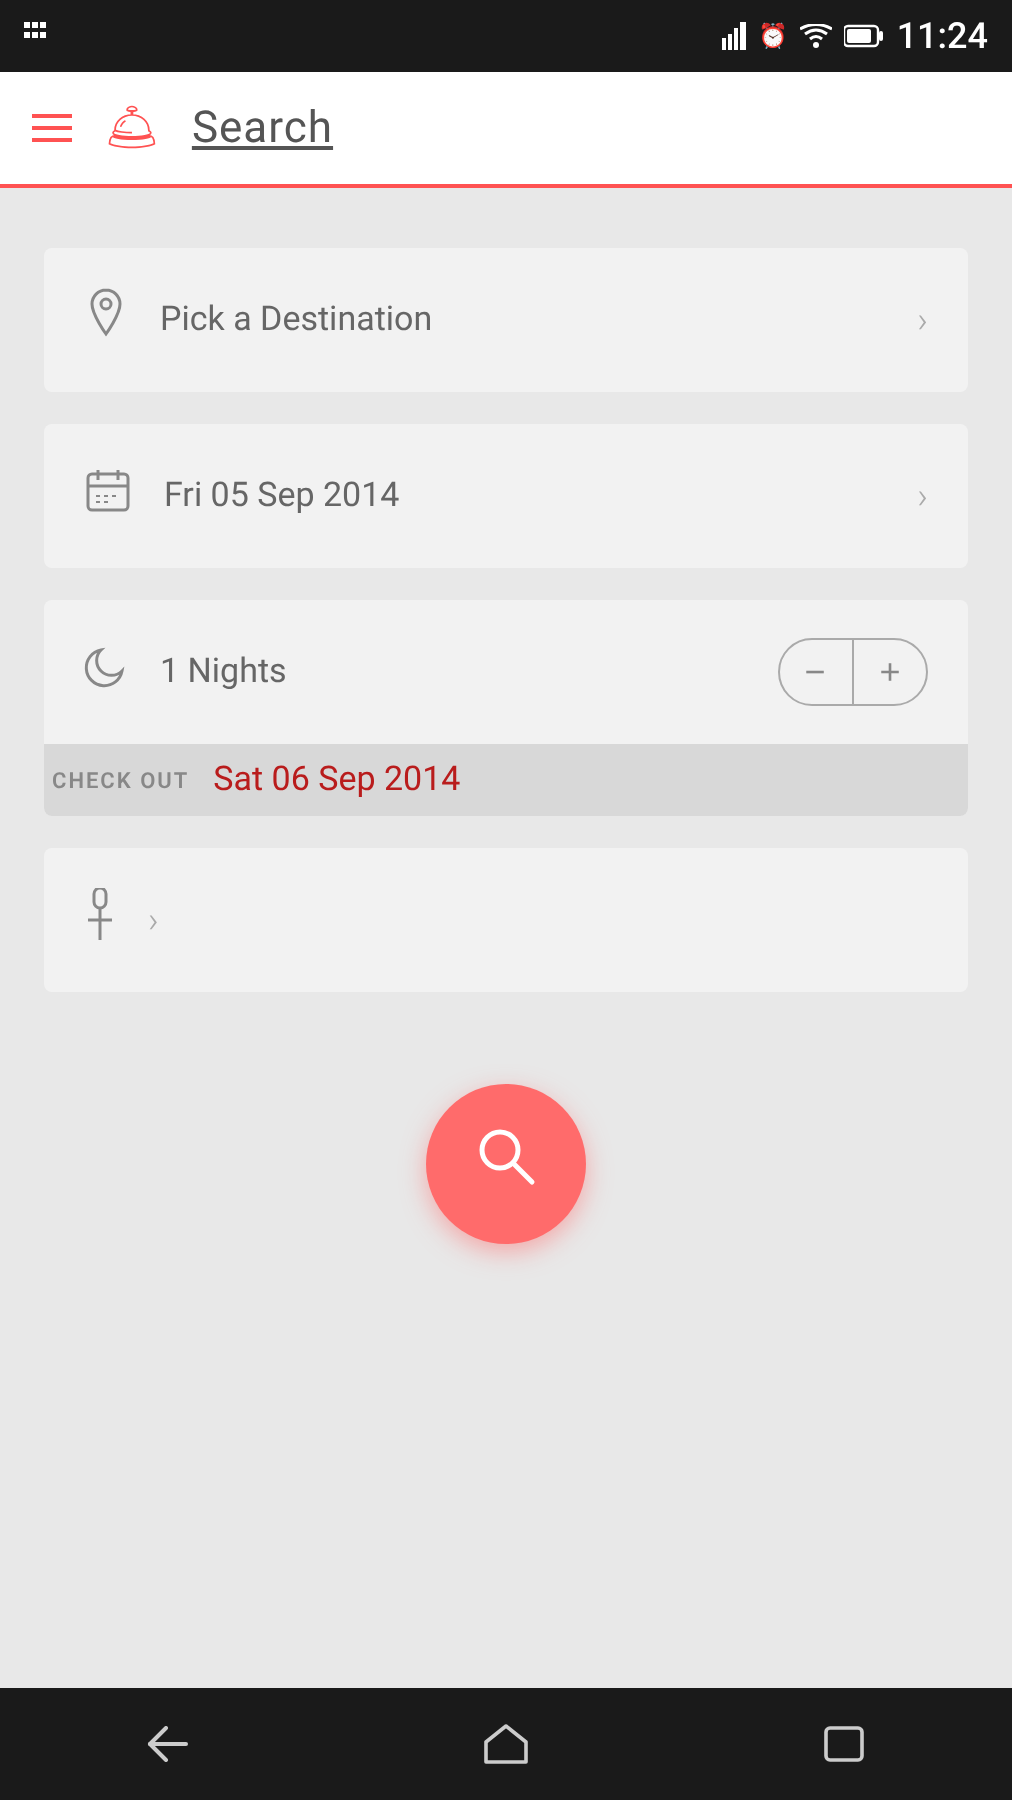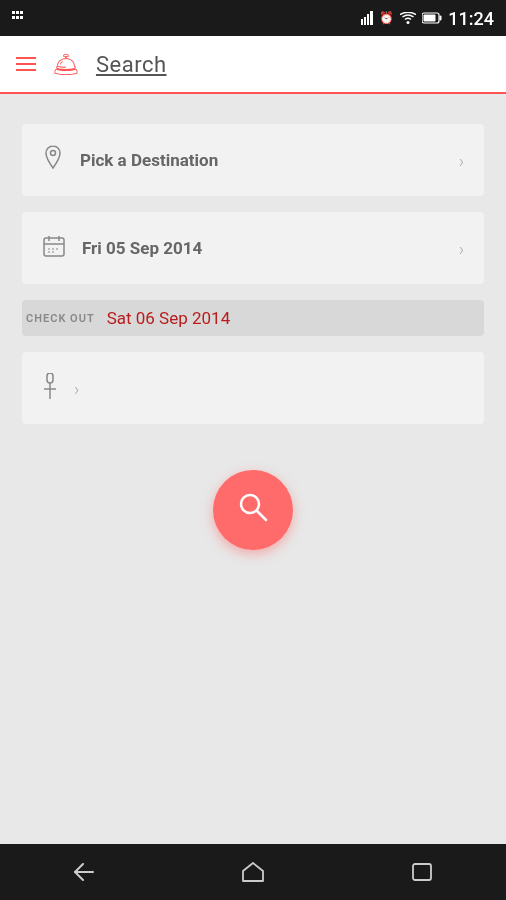--- a/index.html
+++ b/index.html
@@ -101,21 +101,21 @@
     .card-icon {
       color: #888;
       font-size: 22px;
       margin-right: 16px;
       flex-shrink: 0;
     }
     .card-text {
       flex: 1;
       font-size: 17px;
       color: #666;
-      font-weight: 700;
+      font-weight: 400;
     }
     .card-chevron {
       color: #aaa;
       font-size: 18px;
       font-weight: 300;
     }
 
     
     .nights-card-wrapper {
       background: #f2f2f2;
@@ -290,20 +290,33 @@
         <line x1="17" y1="2" x2="17" y2="7" stroke="#888" stroke-width="1.5"></line>
         <line x1="6" y1="15" x2="18" y2="15" stroke="#888" stroke-width="1" stroke-dasharray="2 2"></line>
         <line x1="6" y1="18" x2="14" y2="18" stroke="#888" stroke-width="1" stroke-dasharray="2 2"></line>
       </svg>
     </span>
     <span class="card-text">Fri 05 Sep 2014</span>
     <span class="card-chevron">›</span>
   </div>
 
   <div class="nights-card-wrapper">
+    <div class="nights-card">
+      <span class="card-icon">
+        <svg width="22" height="22" viewBox="0 0 22 22" fill="none">
+          <path d="M19 13.5A9 9 0 1 1 8.5 3 7 7 0 0 0 19 13.5z" stroke="#888" stroke-width="1.5" fill="none"></path>
+        </svg>
+      </span>
+      <span class="card-text">1 Nights</span>
+      <div class="nights-stepper">
+        <button class="stepper-btn">−</button>
+        <div class="stepper-divider"></div>
+        <button class="stepper-btn">+</button>
+      </div>
+    </div>
     <div class="checkout-bar">
       <span class="checkout-label">CHECK OUT</span>
       <span class="checkout-date">Sat 06 Sep 2014</span>
     </div>
   </div>
 
   <div class="card">
     <span class="card-icon">
       <svg width="16" height="26" viewBox="0 0 16 26" fill="none">
         <rect x="5" y="0" width="6" height="10" rx="3" stroke="#888" stroke-width="1.5"></rect>

